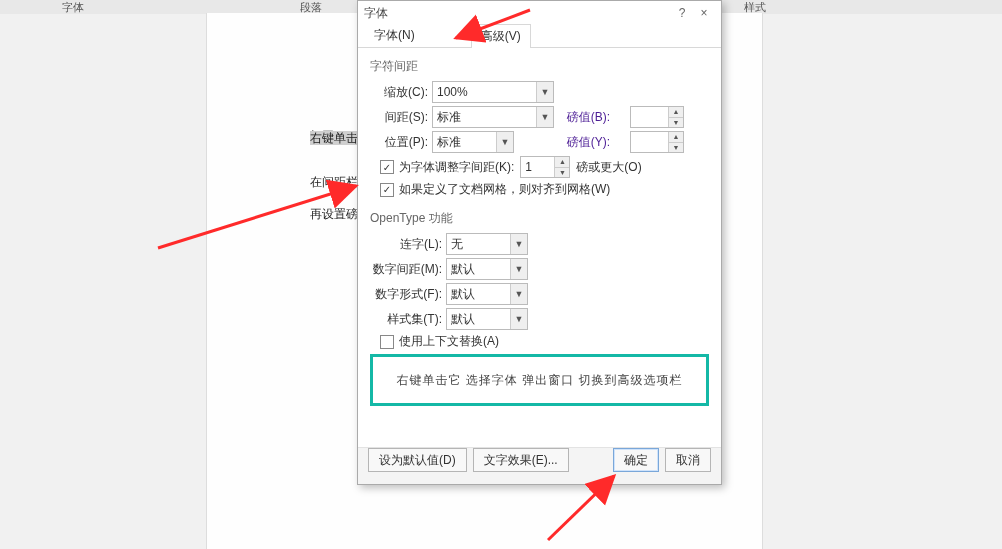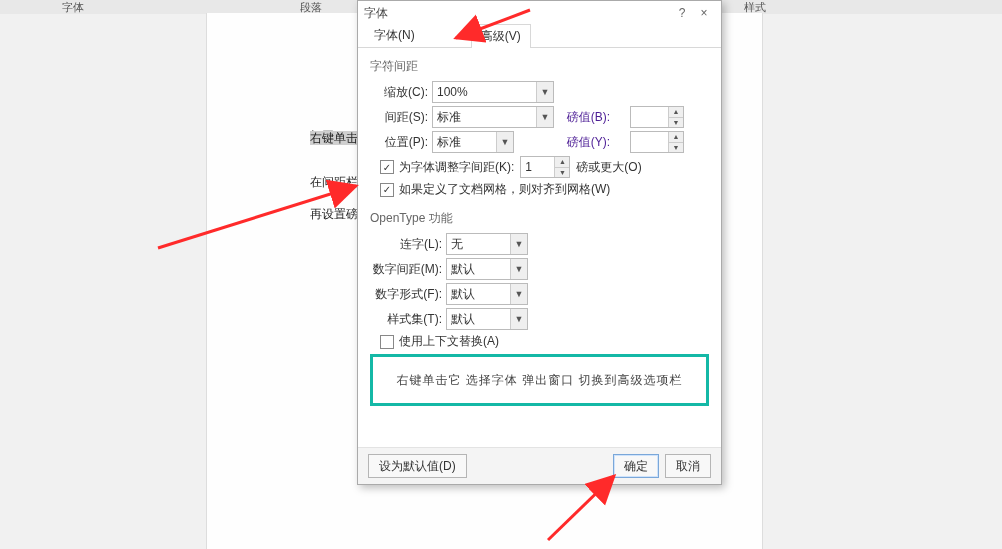--- a/index.html
+++ b/index.html
@@ -25,21 +25,21 @@
   .combo .cval{flex:1;padding:0 4px;font-size:12px;}
   .combo .carrow{width:16px;height:20px;background:#efefef;border-left:1px solid #ccc;display:flex;align-items:center;justify-content:center;font-size:9px;color:#555;}
   .spin{display:flex;align-items:center;border:1px solid #bbb;height:20px;background:#fff;width:52px;}
   .spin .sval{flex:1;padding:0 4px;font-size:12px;}
   .spin .sarrows{width:14px;height:20px;border-left:1px solid #ccc;display:flex;flex-direction:column;}
   .spin .sarrows div{flex:1;background:#efefef;display:flex;align-items:center;justify-content:center;font-size:7px;color:#555;border-bottom:1px solid #ccc;}
   .spin .sarrows div:last-child{border-bottom:none;}
   .chk{display:flex;align-items:center;margin:3px 0 3px 10px;font-size:12px;}
   .chk .box{width:12px;height:12px;border:1px solid #888;margin-right:5px;display:flex;align-items:center;justify-content:center;font-size:10px;color:#333;background:#fff;}
   .preview{border:3px solid #14b8a6;height:46px;margin:4px 0 8px 0;display:flex;align-items:center;justify-content:center;font-size:12px;color:#444;letter-spacing:1px;}
-  .dlg-foot{position:absolute;left:0;right:0;bottom:0;height:36px;border-top:1px solid #e3e3e3;background:#f4f4f4;display:flex;align-items:center;padding:0 10px;}
+  .dlg-foot{position:absolute;left:0;right:0;bottom:0;height:36px;border-top:1px solid #e3e3e3;background:#f4f4f4;display:flex;padding:0 10px;}
   .btn{height:22px;padding:0 10px;border:1px solid #b5b5b5;background:#f8f8f8;font-size:12px;color:#333;display:flex;align-items:center;margin-right:6px;}
   .btn.primary{border:1px solid #7aa7d9;box-shadow:0 0 0 1px #cfe3fb inset;}
   .dlg-foot .gap{flex:1;}
 
   svg.arrow{position:absolute;overflow:visible;pointer-events:none;}
 </style>
 </head>
 <body>
 
 <div class="ribbon">
@@ -162,20 +162,21 @@
       <span>使用上下文替换(A)</span>
     </div>
 
     <div class="preview">
       <span>右键单击它 选择字体 弹出窗口 切换到高级选项栏</span>
     </div>
   </div>
 
   <div class="dlg-foot">
     <div class="btn">设为默认值(D)</div>
+    <div class="btn">文字效果(E)...</div>
     <div class="gap"></div>
     <div class="btn primary">确定</div>
     <div class="btn" style="margin-right:0">取消</div>
   </div>
 </div>
 
 <svg class="arrow" style="left:0;top:0;width:1002px;height:549px">
   <defs>
     <marker id="ah" markerWidth="12" markerHeight="12" refX="9" refY="5" orient="auto">
       <path d="M0,0 L10,5 L0,10 Z" fill="#ff2a2a"></path>

